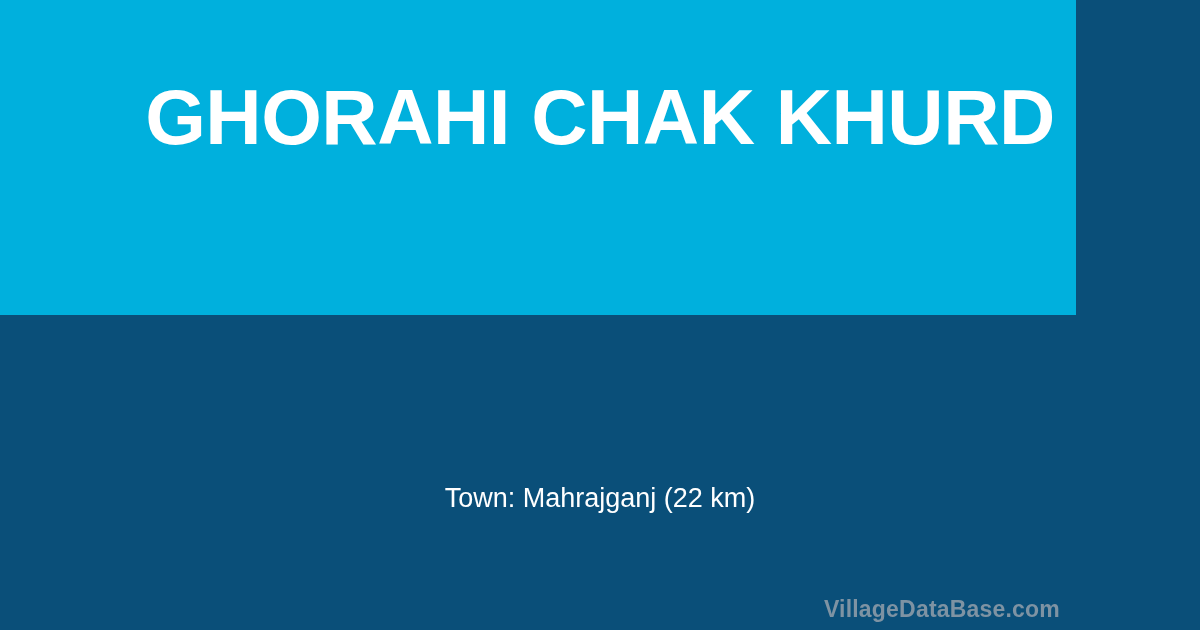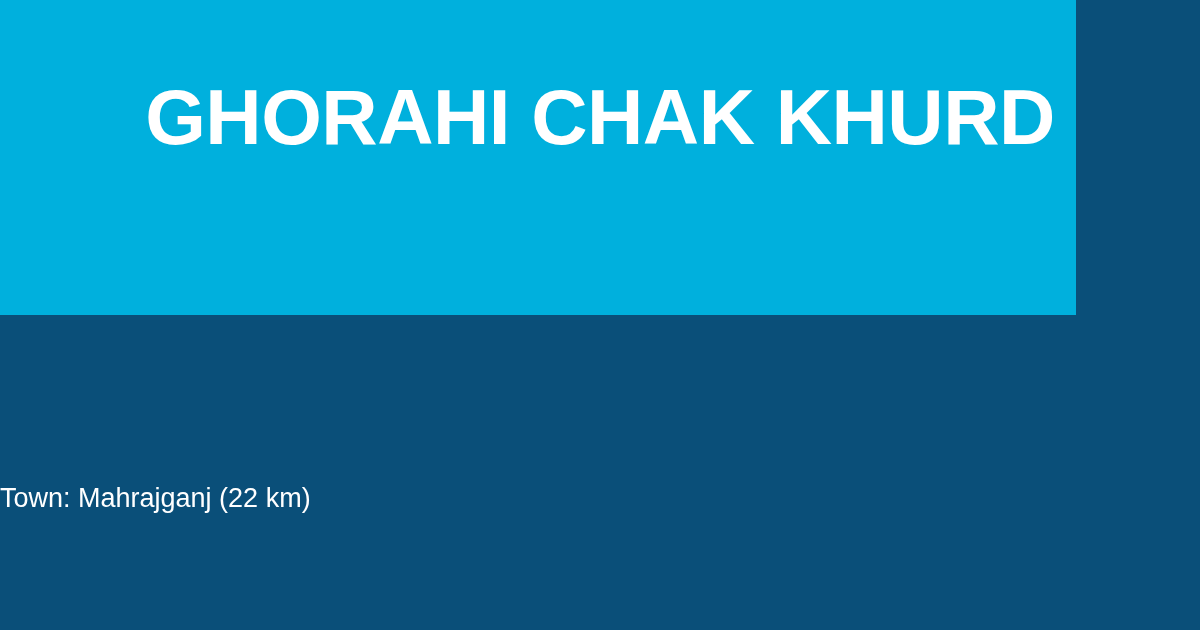--- a/index.html
+++ b/index.html
@@ -85,20 +85,21 @@
     height: 315px;
     background: #0a4f79;
     box-sizing: border-box;
   }
 
   .nearest-town {
     position: absolute;
     left: 0;
     top: 170px;
     width: 1200px;
+    text-align: center;
     color: #ffffff;
     font-family: "Liberation Sans", sans-serif;
     font-size: 27px;
     font-weight: 400;
     line-height: 1.0;
     white-space: nowrap;
   }
 
   .watermark {
     position: absolute;
@@ -121,14 +122,15 @@
   <div class="band-top">
     <div class="band-top-inner">
       <h1 class="village-title">GHORAHI CHAK KHURD</h1>
     </div>
   </div>
 
   <div class="band-bottom">
     <div class="nearest-town">Town: Mahrajganj (22 km)</div>
   </div>
 
+  <div class="watermark">VillageDataBase.com</div>
 
 </div>
 
 </body></html>

